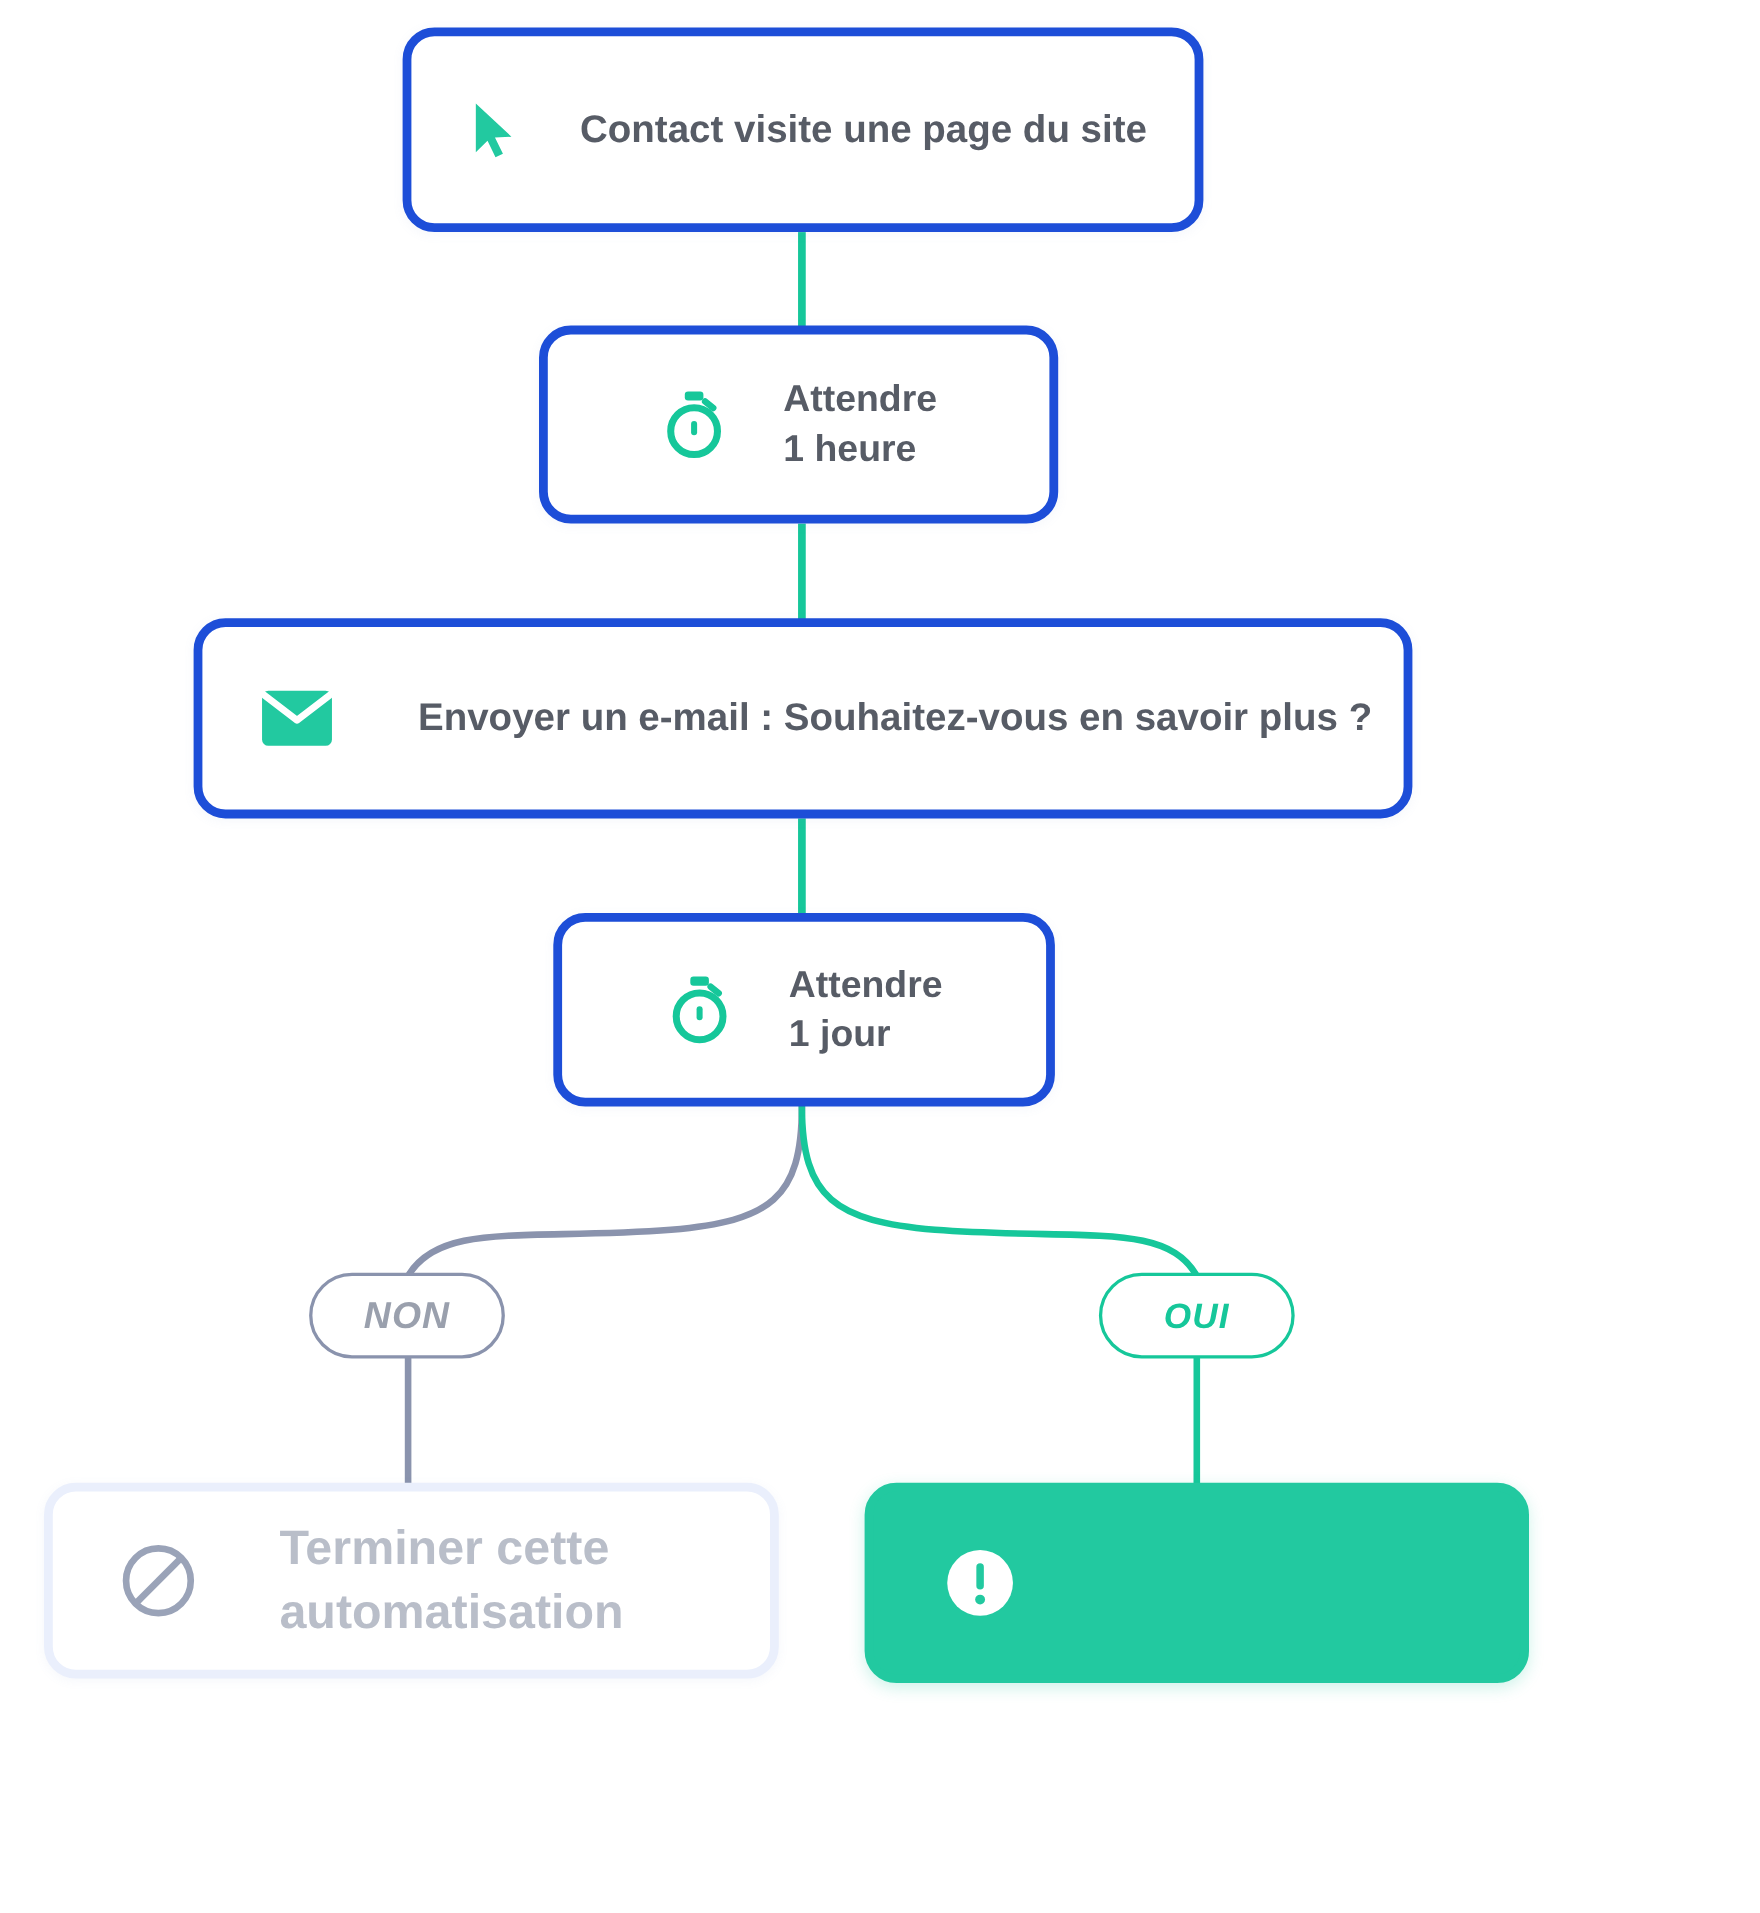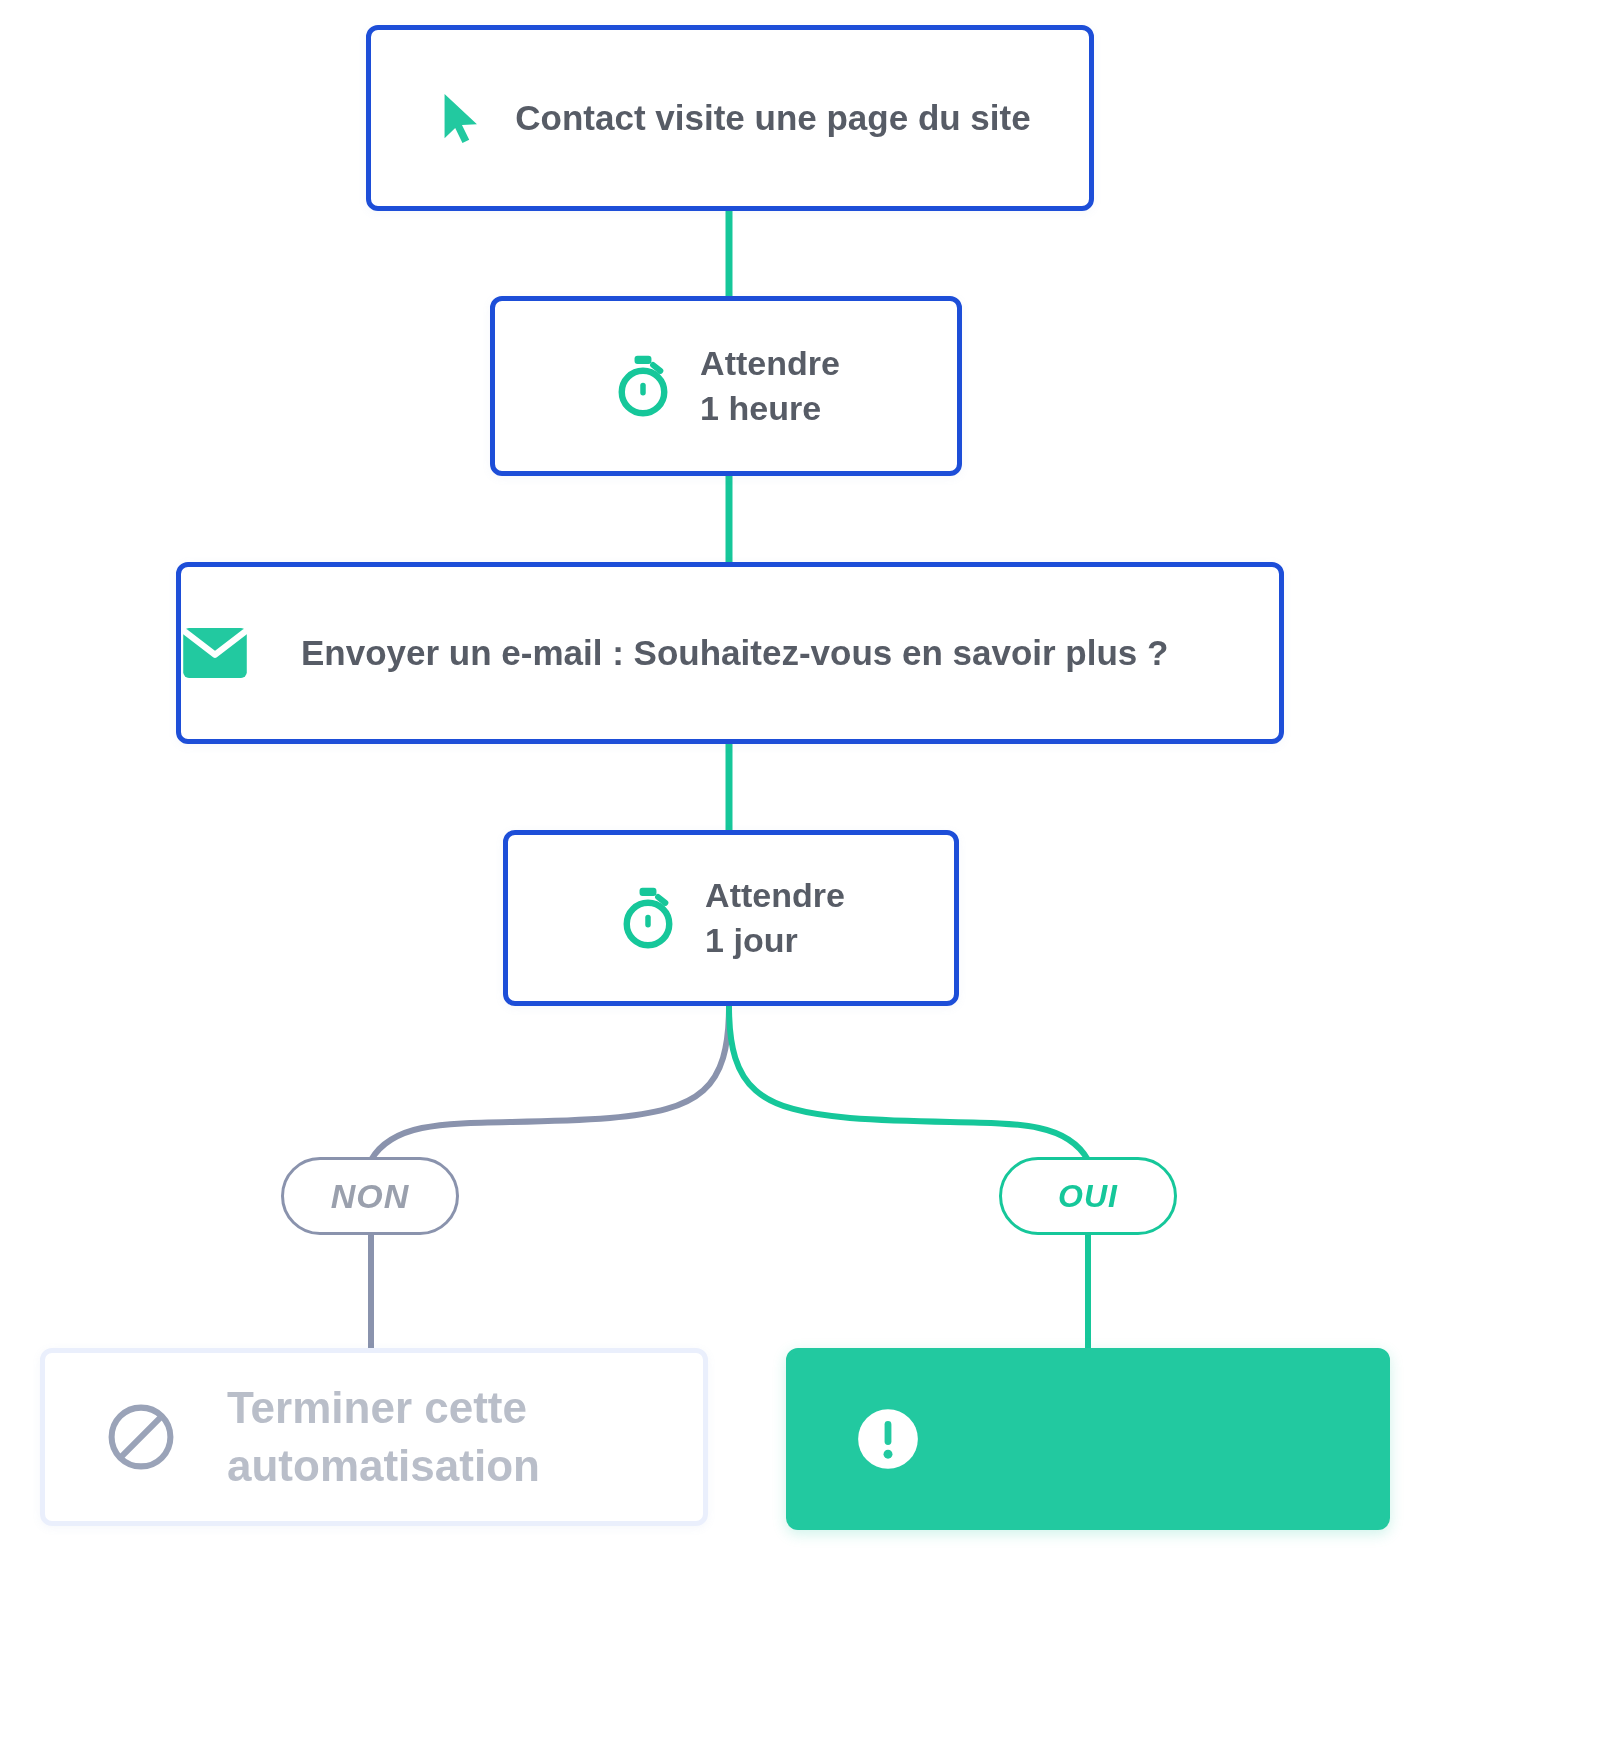--- a/index.html
+++ b/index.html
@@ -27,24 +27,25 @@
     pointer-events: none;
   }
 
   
   .node {
     position: absolute;
     box-sizing: border-box;
     display: flex;
     align-items: center;
     background: #ffffff;
-    border: 5px solid #1d4ed8;
-    border-radius: 12px;
+    border: 8px solid #1d4ed8;
+    border-radius: 29px;
     box-shadow: 0 2px 10px rgba(120,140,200,0.07);
     z-index: 3;
+    gap: 24px;
   }
   .node .glyph {
     flex: 0 0 auto;
     display: flex;
     align-items: center;
     justify-content: center;
   }
   .node .lbl {
     color: #575c66;
     font-weight: bold;
@@ -68,20 +69,21 @@
     justify-content: center;
   }
   #node-wait1 .glyph { width: 62px; }
   #node-wait1 .lbl { font-size: 34px; margin-left: 26px; text-align: left; }
 
   
   #node-email {
     left: 176px; top: 562px;
     width: 1108px; height: 182px;
     justify-content: flex-start;
+    padding-left: 52px;
   }
   #node-email .glyph { width: 68px; }
   #node-email .lbl { font-size: 35px; margin-left: 52px; }
 
   
   #node-wait2 {
     left: 503px; top: 830px;
     width: 456px; height: 176px;
     justify-content: center;
   }

